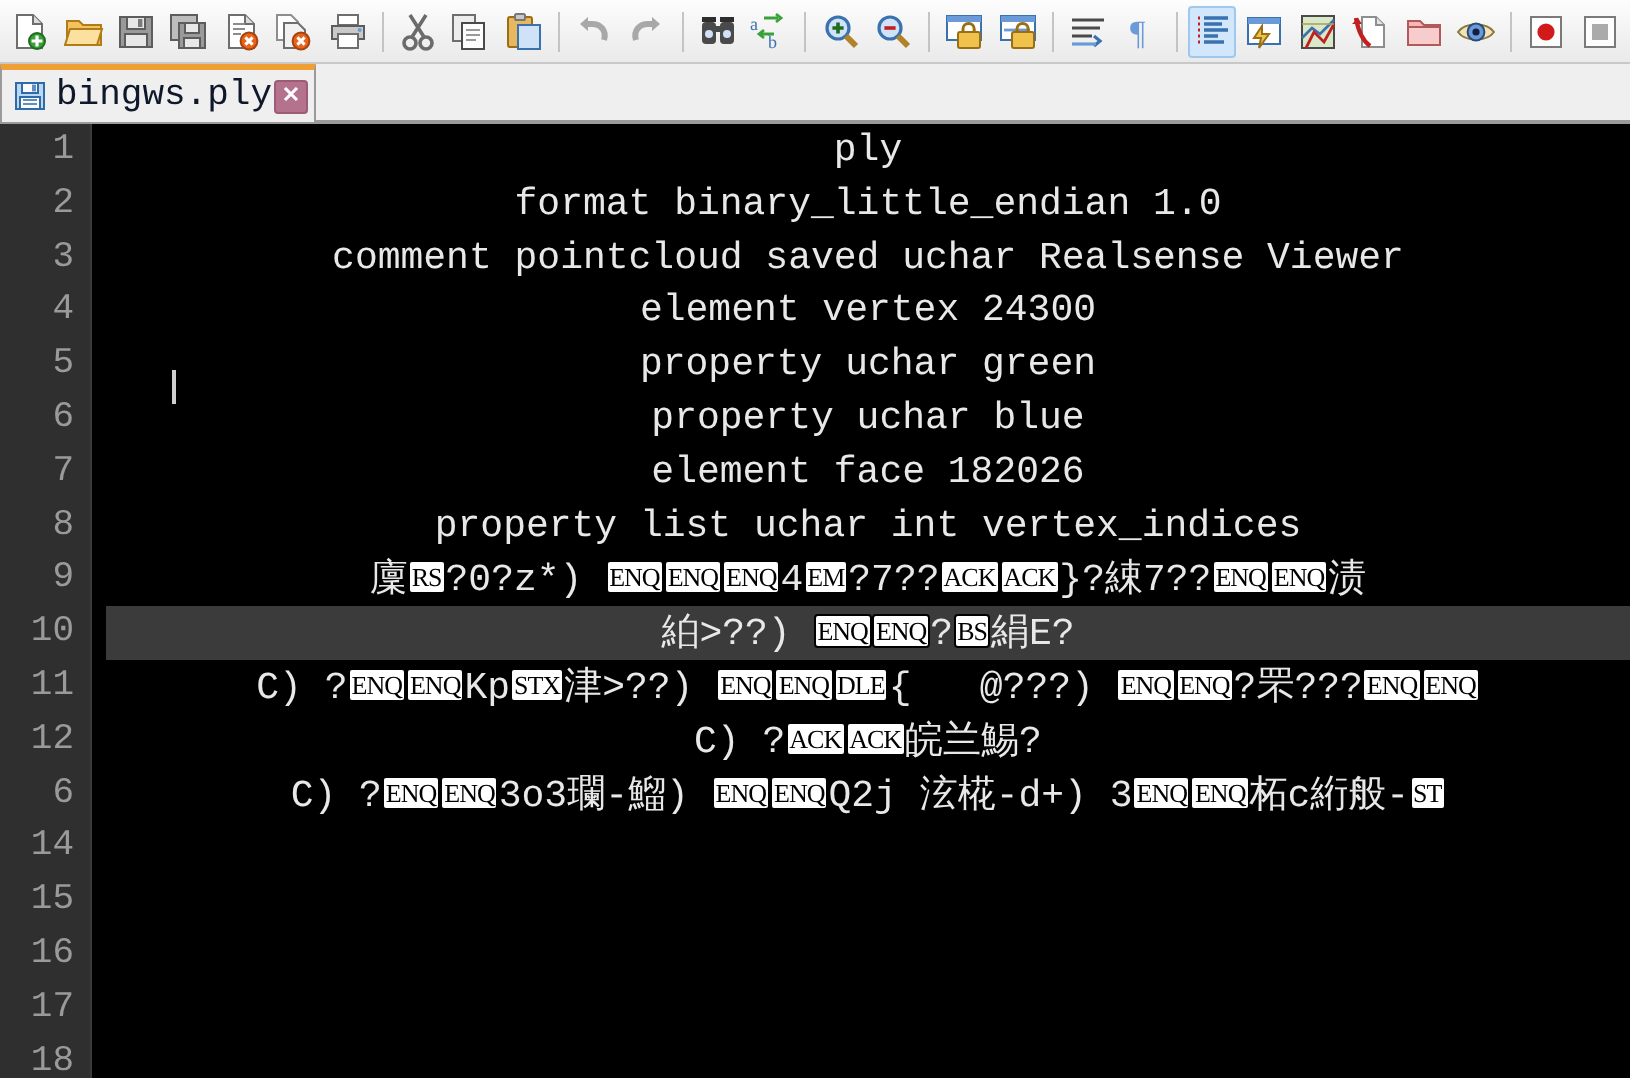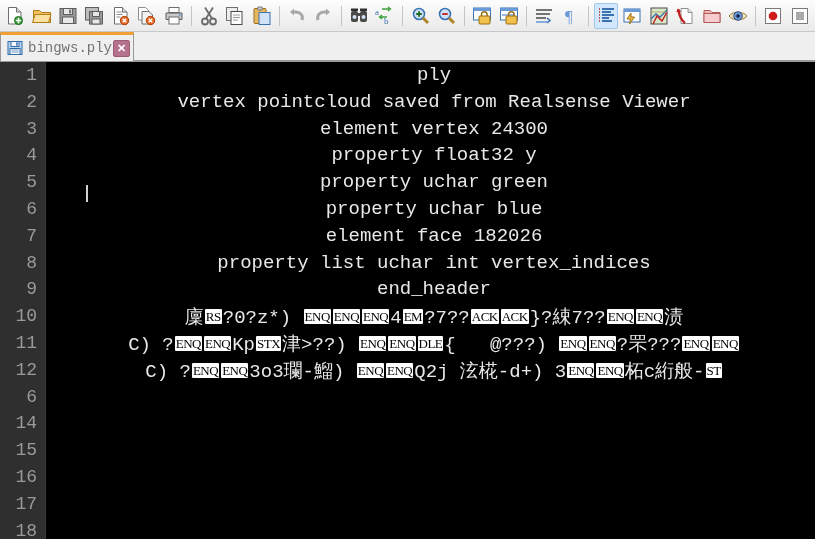--- a/index.html
+++ b/index.html
@@ -47,21 +47,21 @@
     border-top:3px solid #ef9f34;
     padding:0 3px 0 6px;
     box-sizing:border-box;
     margin-left:0px;
     position:relative;
     z-index:3;
   }
   .tab .tabicon{margin-right:5px;display:flex;align-items:center;}
   .tab .tabname{
     font-family:"Liberation Mono","DejaVu Sans Mono",monospace;
-    font-size:14px;color:#737373;letter-spacing:0px;
+    font-size:18px;color:#0f172a;letter-spacing:0px;
     white-space:nowrap;
   }
   .tab .tabclose{
     width:15px;height:15px;margin-left:1px;
     background:#b5728c;
     border:1px solid #9d5c76;
     border-radius:2px;
     display:flex;align-items:center;justify-content:center;
     color:#fff;font-size:11px;font-weight:bold;
     font-family:"Liberation Sans",sans-serif;
@@ -397,27 +397,28 @@
         <div class="ln">6</div>
         <div class="ln">14</div>
         <div class="ln">15</div>
         <div class="ln">16</div>
         <div class="ln">17</div>
         <div class="ln">18</div>
       </div>
     <div class="code" id="code">
       <div class="cursor-ibeam" style="left:40px;top:123px;"></div>
     <div class="cline"><span>ply</span></div>
-        <div class="cline"><span>vertex pointcloud saved from Realsense Viewer</span></div>
+        <div class="cline"><span>format binary_little_endian 1.0</span></div>
+        <div class="cline"><span>comment pointcloud saved uchar Realsense Viewer</span></div>
         <div class="cline"><span>element vertex 24300</span></div>
-        <div class="cline"><span>property float32 y</span></div>
         <div class="cline"><span>property uchar green</span></div>
         <div class="cline"><span>property uchar blue</span></div>
         <div class="cline"><span>element face 182026</span></div>
         <div class="cline"><span>property list uchar int vertex_indices</span></div>
-        <div class="cline"><span>end_header</span></div>
         <div class="cline"><span class="cjk">廩</span><span class="ctrl">RS</span><span>?0?z*) </span><span class="ctrl">ENQ</span><span class="ctrl">ENQ</span><span class="ctrl">ENQ</span><span>4</span><span class="ctrl">EM</span><span>?7??</span><span class="ctrl">ACK</span><span class="ctrl">ACK</span><span>}?</span><span class="cjk">綀</span><span>7??</span><span class="ctrl">ENQ</span><span class="ctrl">ENQ</span><span class="cjk">渍</span></div>
+        <div class="cline current"><span class="cjk">絈</span><span>&gt;??) </span><span class="ctrl">ENQ</span><span class="ctrl">ENQ</span><span>?</span><span class="ctrl">BS</span><span class="cjk">絹</span><span>E?</span></div>
         <div class="cline"><span>C) ?</span><span class="ctrl">ENQ</span><span class="ctrl">ENQ</span><span>Kp</span><span class="ctrl">STX</span><span class="cjk">津</span><span>&gt;??) </span><span class="ctrl">ENQ</span><span class="ctrl">ENQ</span><span class="ctrl">DLE</span><span>{   @???) </span><span class="ctrl">ENQ</span><span class="ctrl">ENQ</span><span>?</span><span class="cjk">罘</span><span>???</span><span class="ctrl">ENQ</span><span class="ctrl">ENQ</span></div>
+        <div class="cline"><span>C) ?</span><span class="ctrl">ACK</span><span class="ctrl">ACK</span><span class="cjk">皖兰鯣</span><span>?</span></div>
         <div class="cline"><span>C) ?</span><span class="ctrl">ENQ</span><span class="ctrl">ENQ</span><span>3o3</span><span class="cjk">瓓</span><span>-</span><span class="cjk">鰡</span><span>) </span><span class="ctrl">ENQ</span><span class="ctrl">ENQ</span><span>Q2j </span><span class="cjk">泫椛</span><span>-d+) 3</span><span class="ctrl">ENQ</span><span class="ctrl">ENQ</span><span class="cjk">柘</span><span>c</span><span class="cjk">絎般</span><span>-</span><span class="ctrl">ST</span></div>
       </div>
   </div>
 
 </div>
 
 </body></html>

